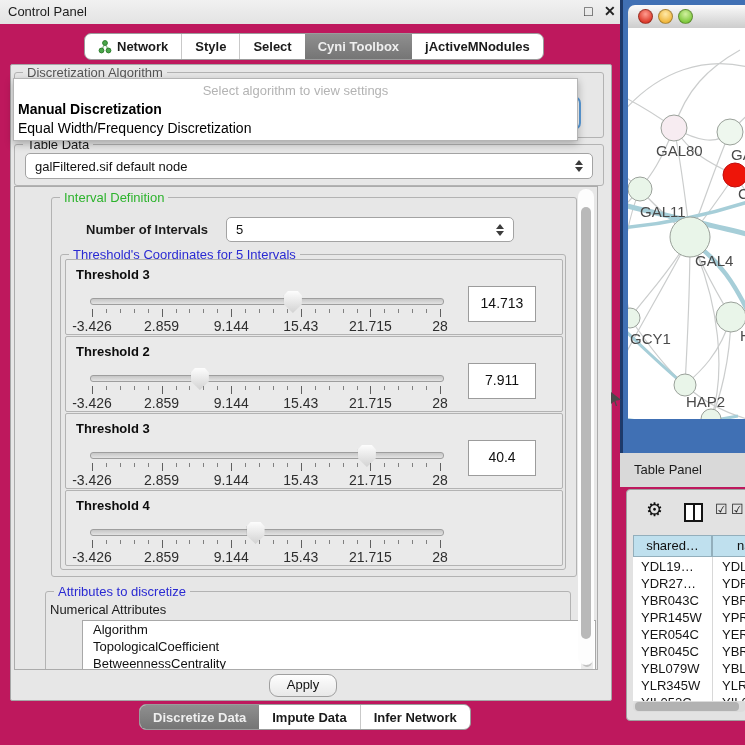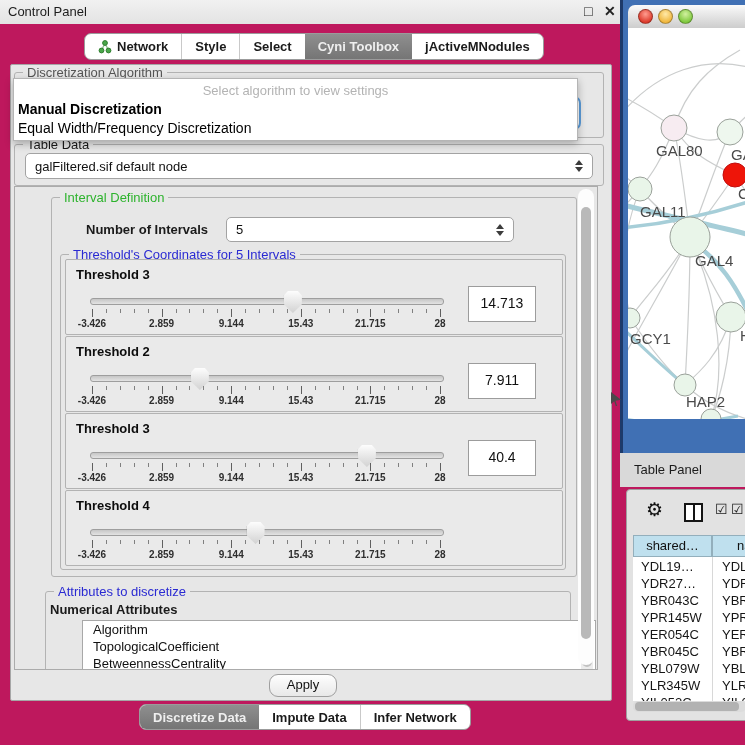--- a/index.html
+++ b/index.html
@@ -60,21 +60,21 @@
   .slider{position:absolute;left:24px;top:30px;width:354px;height:44px;}
   .track{position:absolute;left:0;top:8px;width:352px;height:5px;background:linear-gradient(#c6c6c6,#e3e3e3);
        border:1px solid #9e9e9e;border-radius:3px;}
   .thumb{position:absolute;top:1px;width:18px;height:22px;background:linear-gradient(#fdfdfd,#d2d2d2);
        clip-path:polygon(22% 0,78% 0,100% 20%,100% 60%,50% 100%,0 60%,0 20%);
        filter:drop-shadow(0 0 1px #787878);}
   .ticks{position:absolute;left:0;top:18px;width:354px;height:9px;}
   .tick{position:absolute;top:1px;width:1px;height:4px;background:#808080;}
   .tick.major{height:8px;background:#606060;}
   .tick-labels{position:absolute;left:0;top:28px;width:354px;height:12px;}
-  .tick-lab{position:absolute;transform:translateX(-50%);font-size:10px;font-weight:bold;color:#2e2e2e;white-space:nowrap;}
+  .tick-lab{position:absolute;transform:translateX(-50%);font-size:14px;font-weight:normal;color:#2e2e2e;white-space:nowrap;}
   .value-box{position:absolute;left:402px;top:26px;width:66px;height:34px;background:#fff;
        border:1px solid #9c9c9c;font-size:14px;text-align:center;line-height:33px;color:#111;}
 
   .listbox{left:36px;top:28px;width:512px;height:70px;background:#fff;border:1px solid #a8a8a8;}
   .list-item{padding:1px 0 1px 10px;font-size:13px;line-height:15px;color:#111;}
   .list-vscroll{position:absolute;right:2px;top:2px;width:12px;height:58px;background:#ececec;border-radius:6px;}
   .list-vthumb{position:absolute;left:1px;top:2px;width:10px;height:42px;background:#c2c2c2;border-radius:5px;}
 
   .apply-btn{left:269px;top:674px;width:66px;height:21px;background:linear-gradient(#fefefe,#e8e8e8);
        border:1px solid #9f9f9f;border-radius:9px;text-align:center;line-height:19px;font-size:13px;color:#111;}
@@ -362,21 +362,21 @@
             <span class="tick-lab" style="left: 141.2px;">9.144</span>
             <span class="tick-lab" style="left: 210.8px;">15.43</span>
             <span class="tick-lab" style="left: 280.4px;">21.715</span>
             <span class="tick-lab" style="left: 350px;">28</span>
           </div>
       </div>
     </div>
 
     <div class="group" style="left:30px;top:404px;width:524px;height:92px;">
       <span class="group-label lab-blue">Attributes to discretize</span>
-      <div class="abs" style="left:4px;top:10px;font-weight:bold;">Numerical Attributes</div>
+      <div class="abs" style="left:4px;top:10px;font-weight:normal;">Numerical Attributes</div>
       <div class="abs listbox">
         <div class="list-item">Algorithm</div>
         <div class="list-item">TopologicalCoefficient</div>
         <div class="list-item">BetweennessCentrality</div>
         <div class="list-vscroll">
             <div class="list-vthumb"></div>
           </div>
       </div>
     </div>
 

